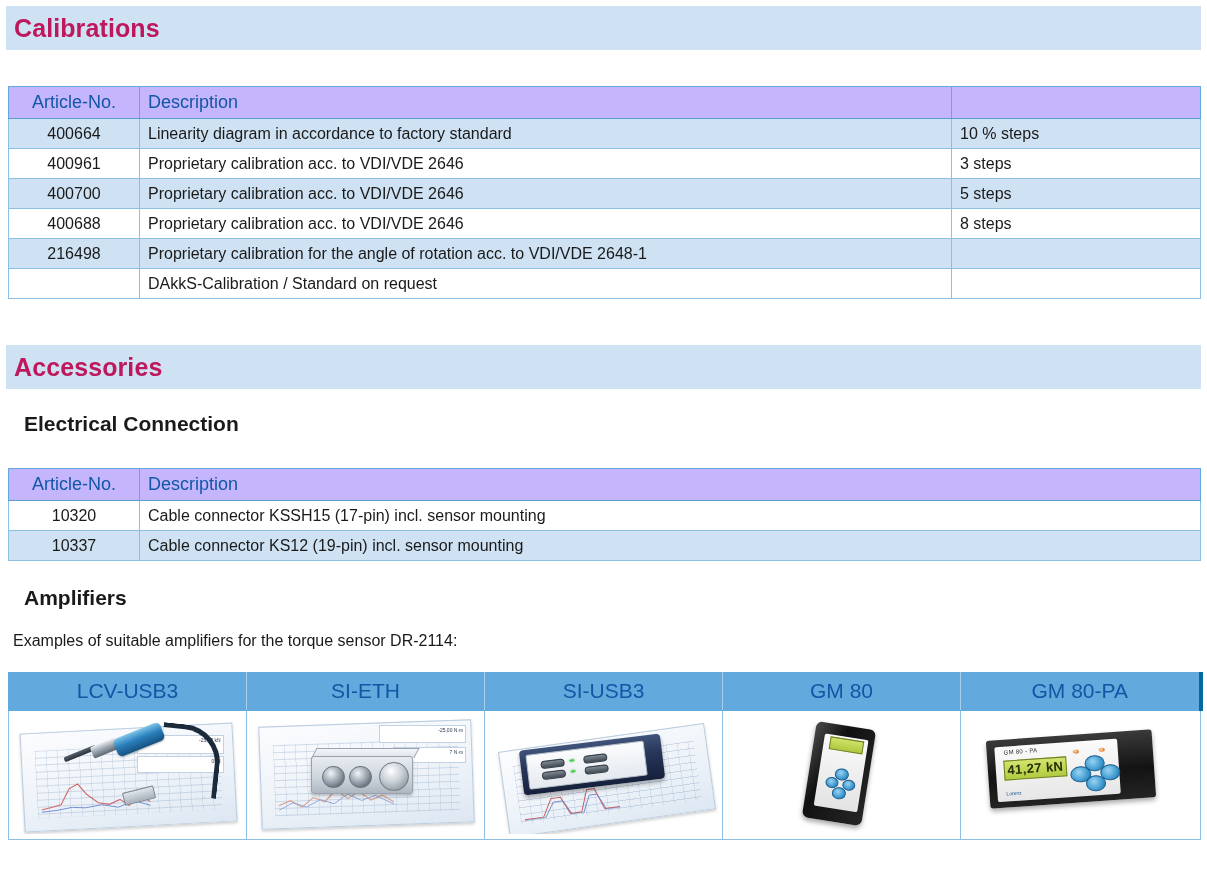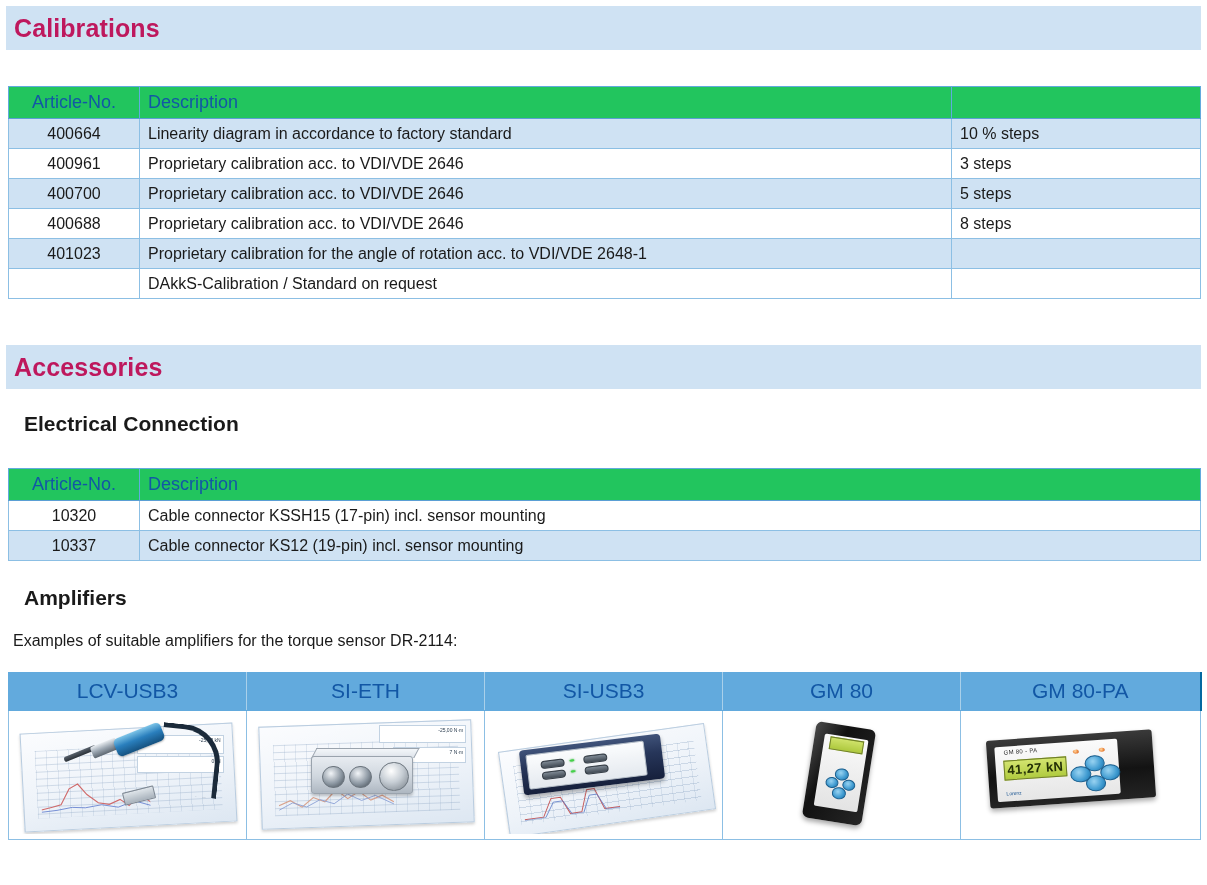--- a/index.html
+++ b/index.html
@@ -48,21 +48,21 @@
   }
 
   
   table.spec {
     border-collapse: collapse;
     table-layout: fixed;
     margin-left: 8px;
     background: #ffffff;
   }
   table.spec th {
-    background: #22c55e;
+    background: #c4b5fd;
     color: #1257a5;
     font-size: 18px;
     font-weight: normal;
     text-align: left;
     padding: 4px 8px 5px 8px;
     border: 1px solid #62aadd;
     border-bottom: 1px solid #5a9fd4;
     height: 22px;
   }
   table.spec th.c-art {
@@ -98,21 +98,21 @@
   table.gallery th {
     background: #62aadd;
     color: #1257a5;
     font-size: 21px;
     font-weight: normal;
     text-align: center;
     padding: 6px 2px 7px 2px;
     border: 1px solid #62aadd;
     border-right: 1px solid #a9d0ea;
   }
-  table.gallery th:last-child { border-right: 2px solid #0369a1; }
+  table.gallery th:last-child { border-right: 4px solid #0369a1; }
   table.gallery td {
     background: #ffffff;
     border: 1px solid #8cbfe4;
     border-top: none;
     height: 120px;
     padding: 4px;
     vertical-align: middle;
     text-align: center;
   }
   .prod {
@@ -460,21 +460,21 @@
       <td class="c-art">400700</td>
       <td>Proprietary calibration acc. to VDI/VDE 2646</td>
       <td>5 steps</td>
     </tr>
     <tr class="odd">
       <td class="c-art">400688</td>
       <td>Proprietary calibration acc. to VDI/VDE 2646</td>
       <td>8 steps</td>
     </tr>
     <tr class="even">
-      <td class="c-art">401023</td>
+      <td class="c-art">216498</td>
       <td>Proprietary calibration for the angle of rotation acc. to VDI/VDE 2648-1</td>
       <td></td>
     </tr>
     <tr class="odd">
       <td class="c-art"></td>
       <td>DAkkS-Calibration / Standard on request</td>
       <td></td>
     </tr>
   </tbody>
 </table>

